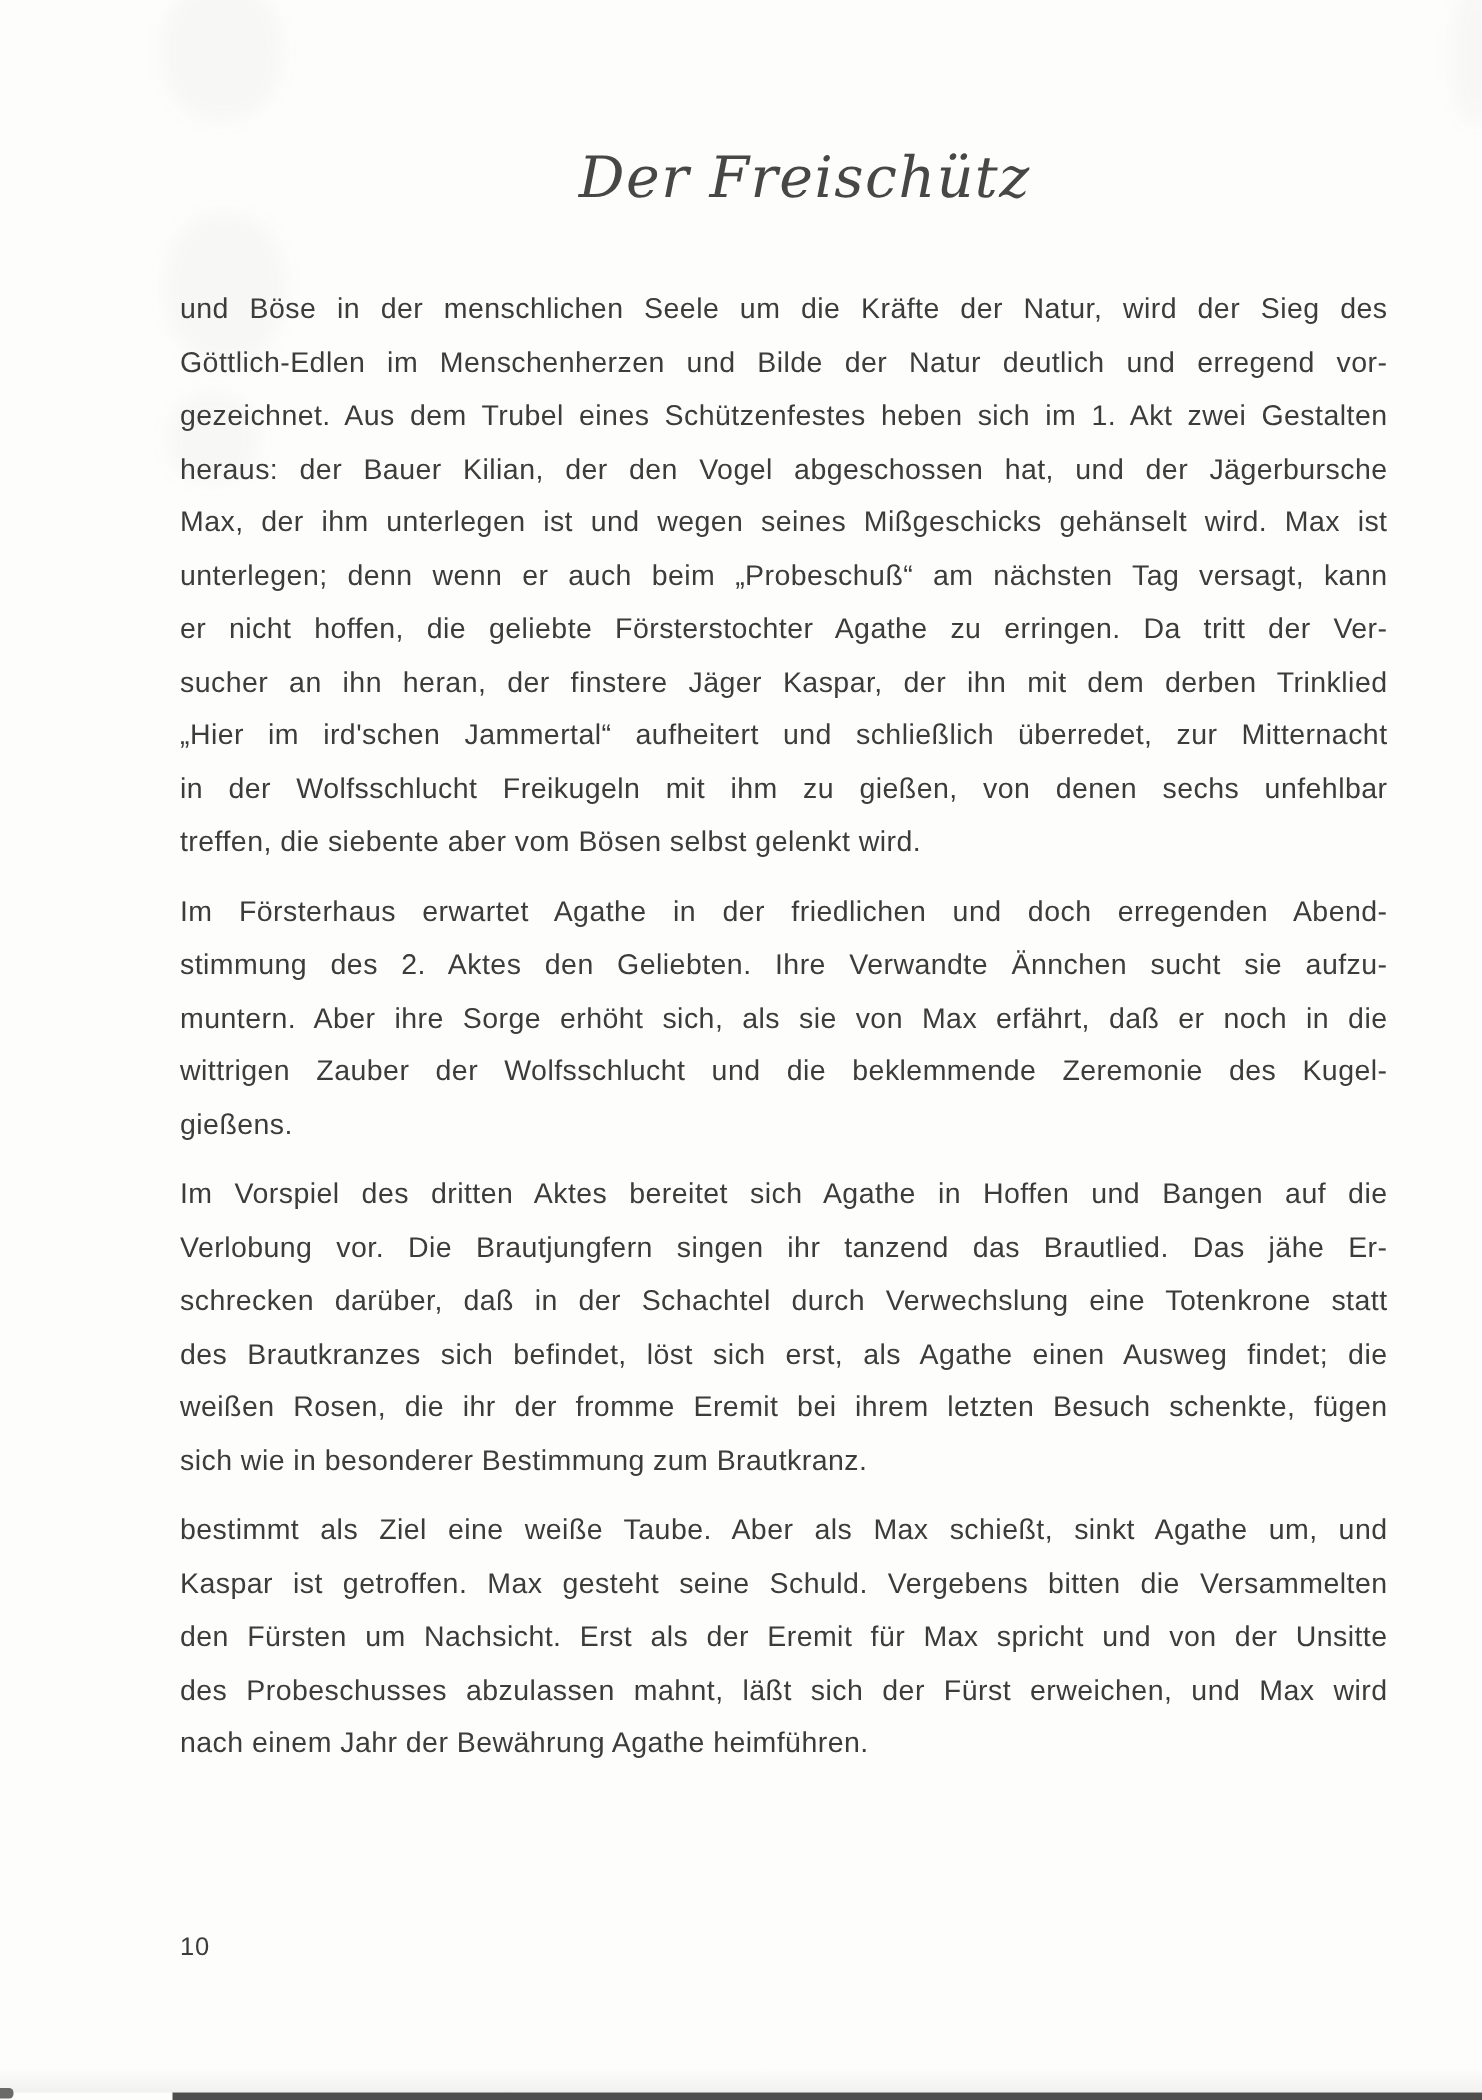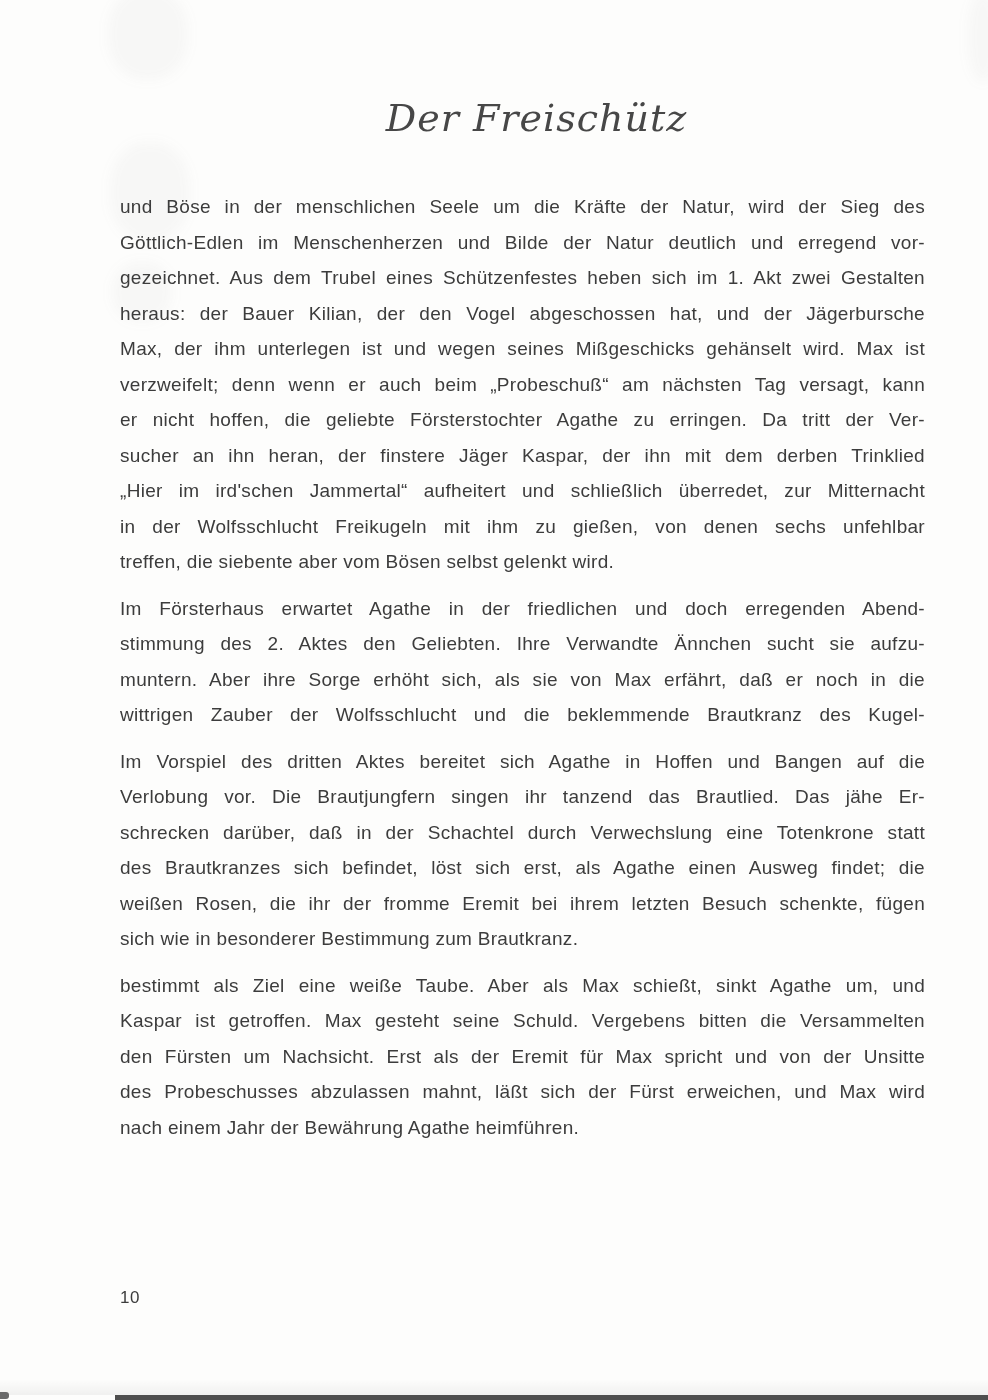--- a/index.html
+++ b/index.html
@@ -106,32 +106,33 @@
 
   <h1 class="title">Der Freischütz</h1>
 
   <div class="text-block">
       <div class="paragraph">
         <div class="line">und Böse in der menschlichen Seele um die Kräfte der Natur, wird der Sieg des</div>
         <div class="line">Göttlich-Edlen im Menschenherzen und Bilde der Natur deutlich und erregend vor-</div>
         <div class="line">gezeichnet. Aus dem Trubel eines Schützenfestes heben sich im 1. Akt zwei Gestalten</div>
         <div class="line">heraus: der Bauer Kilian, der den Vogel abgeschossen hat, und der Jägerbursche</div>
         <div class="line">Max, der ihm unterlegen ist und wegen seines Mißgeschicks gehänselt wird. Max ist</div>
-        <div class="line">verzweifelt; denn wenn er auch beim „Probeschuß“ am nächsten Tag versagt, kann</div>
+        <div class="line">unterlegen; denn wenn er auch beim „Probeschuß“ am nächsten Tag versagt, kann</div>
         <div class="line">er nicht hoffen, die geliebte Försterstochter Agathe zu erringen. Da tritt der Ver-</div>
         <div class="line">sucher an ihn heran, der finstere Jäger Kaspar, der ihn mit dem derben Trinklied</div>
         <div class="line">„Hier im ird'schen Jammertal“ aufheitert und schließlich überredet, zur Mitternacht</div>
         <div class="line">in der Wolfsschlucht Freikugeln mit ihm zu gießen, von denen sechs unfehlbar</div>
         <div class="line last">treffen, die siebente aber vom Bösen selbst gelenkt wird.</div>
       </div>
       <div class="paragraph">
         <div class="line">Im Försterhaus erwartet Agathe in der friedlichen und doch erregenden Abend-</div>
         <div class="line">stimmung des 2. Aktes den Geliebten. Ihre Verwandte Ännchen sucht sie aufzu-</div>
         <div class="line">muntern. Aber ihre Sorge erhöht sich, als sie von Max erfährt, daß er noch in die</div>
-        <div class="line">wittrigen Zauber der Wolfsschlucht und die beklemmende Brautkranz des Kugel-</div>
+        <div class="line">wittrigen Zauber der Wolfsschlucht und die beklemmende Zeremonie des Kugel-</div>
+        <div class="line last">gießens.</div>
       </div>
       <div class="paragraph">
         <div class="line">Im Vorspiel des dritten Aktes bereitet sich Agathe in Hoffen und Bangen auf die</div>
         <div class="line">Verlobung vor. Die Brautjungfern singen ihr tanzend das Brautlied. Das jähe Er-</div>
         <div class="line">schrecken darüber, daß in der Schachtel durch Verwechslung eine Totenkrone statt</div>
         <div class="line">des Brautkranzes sich befindet, löst sich erst, als Agathe einen Ausweg findet; die</div>
         <div class="line">weißen Rosen, die ihr der fromme Eremit bei ihrem letzten Besuch schenkte, fügen</div>
         <div class="line last">sich wie in besonderer Bestimmung zum Brautkranz.</div>
       </div>
       <div class="paragraph">

